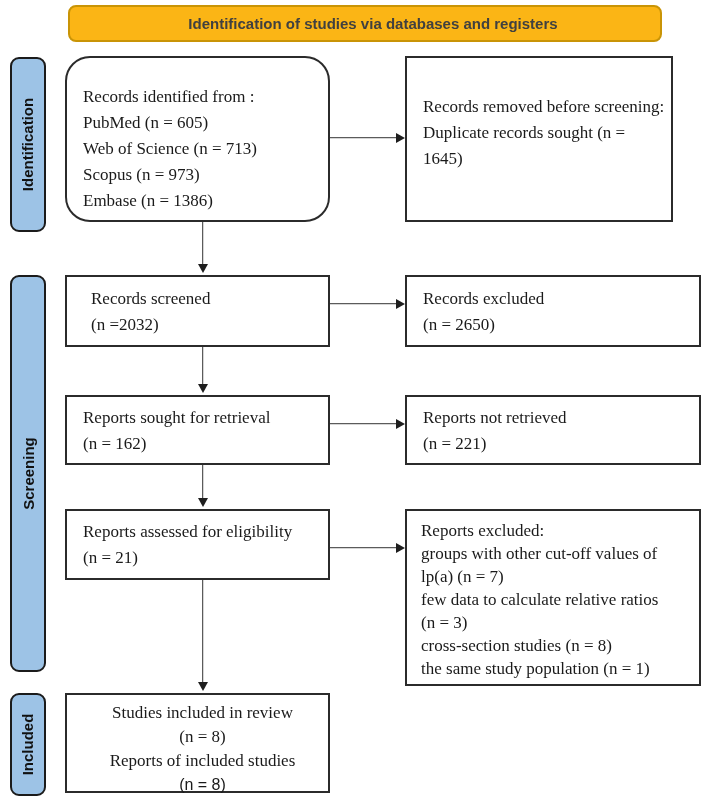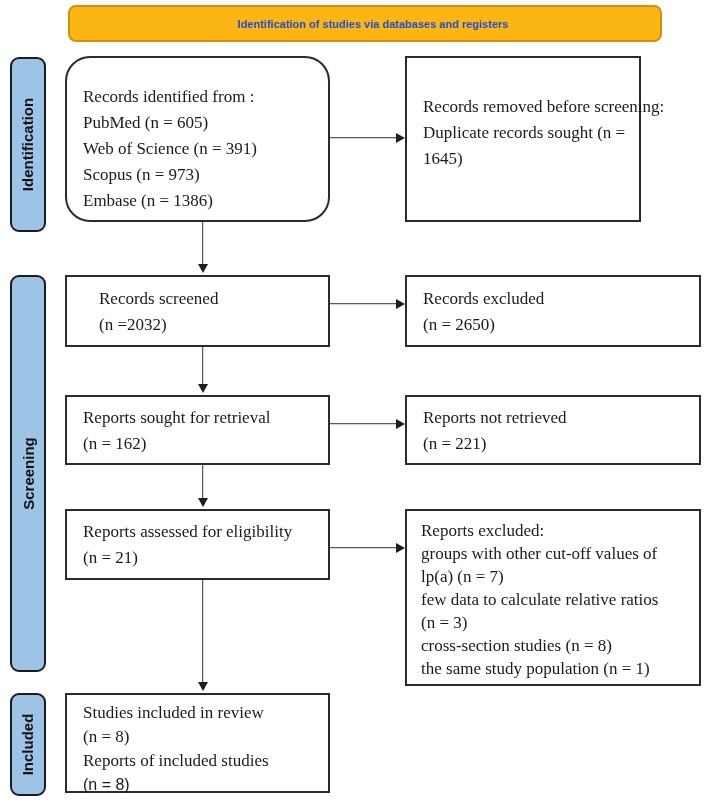--- a/index.html
+++ b/index.html
@@ -12,21 +12,21 @@
     overflow:hidden;
   }
   .banner {
     position:absolute; left:68px; top:5px; width:594px; height:37px;
     background:#FBB515; border:2px solid #C99406; border-radius:8px;
     display:flex; align-items:center; justify-content:center;
     box-sizing:border-box;
   }
   .banner span {
     font-family:"Liberation Sans", sans-serif;
-    font-weight:bold; font-size:11px; color:#1d4ed8;margin-left:16px;
+    font-weight:bold; font-size:15px; color:#404040;margin-left:16px;
   }
   .stage {
     position:absolute; left:10px; width:36px;
     background:#9DC3E6; border:2px solid #1b1b1b; border-radius:9px;
     display:flex; align-items:center; justify-content:center;
     box-sizing:border-box;
   }
   .stage span {
     transform:rotate(-90deg); white-space:nowrap;
     font-family:"Liberation Sans", sans-serif;
@@ -38,29 +38,29 @@
 
   .fbox {
     position:absolute; background:#ffffff;
     border:2px solid #2b2b2b; box-sizing:border-box;
   }
   .fbox .line { font-size:17px; line-height:26px; white-space:nowrap; }
   .fbox .line.sans { font-family:"Liberation Sans", sans-serif; font-size:16px; }
   .tight .line { font-size:17px; line-height:23px; }
 
   .b-records-identified { left:65px; top:56px;  width:265px; height:166px; padding:26px 6px 0 16px;border-radius:25px; }
-  .b-records-removed    { left:405px; top:56px; width:236px; height:166px; padding:36px 6px 0 16px; }
-  .b-records-screened   { left:65px; top:275px; width:265px; height:72px;  padding:9px 6px 0 32px; }
+  .b-records-removed    { left:405px; top:56px; width:268px; height:166px; padding:36px 6px 0 16px; }
+  .b-records-screened   { left:65px; top:275px; width:265px; height:72px;  padding:9px 6px 0 24px; }
   .b-records-excluded   { left:405px; top:275px; width:296px; height:72px; padding:9px 6px 0 16px; }
   .b-reports-sought     { left:65px; top:395px; width:265px; height:70px;  padding:8px 6px 0 16px; }
   .b-reports-notret     { left:405px; top:395px; width:296px; height:70px; padding:8px 10px 0 16px; }
   .b-reports-assessed   { left:65px; top:509px; width:265px; height:71px;  padding:8px 6px 0 16px; }
   .b-reports-excluded   { left:405px; top:509px; width:296px; height:177px; padding:8px 4px 0 14px; }
   .b-studies-included   { left:65px; top:693px; width:265px; height:100px; padding:6px 6px 0 16px; }
-  .b-studies-included .line { line-height:24px; }
+  .b-studies-included .line { line-height:24px;text-align:center; }
 
   
   .varrow { position:absolute; width:13px; }
   .varrow .shaft { position:absolute; left:50%; transform:translateX(-50%); top:0; bottom:8px; width:1.6px; background:#333; }
   .varrow .head  { position:absolute; bottom:0; left:50%; transform:translateX(-50%); width:0; height:0;
                    border-left:5.5px solid transparent; border-right:5.5px solid transparent; border-top:9px solid #1e1e1e; }
   .varrow-1 { left:196px; top:222px; height:51px; }
   .varrow-2 { left:196px; top:347px; height:46px; }
   .varrow-3 { left:196px; top:465px; height:42px; }
   .varrow-4 { left:196px; top:580px; height:111px; }
@@ -89,21 +89,21 @@
   <div class="stage stage-screening">
     <span>Screening</span>
   </div>
   <div class="stage stage-included">
     <span>Included</span>
   </div>
 
   <div class="fbox b-records-identified">
     <div class="line">Records identified from :</div>
     <div class="line">PubMed (n = 605)</div>
-    <div class="line">Web of Science (n = 391)</div>
+    <div class="line">Web of Science (n = 713)</div>
     <div class="line">Scopus (n = 973)</div>
     <div class="line">Embase (n = 1386)</div>
   </div>
 
   <div class="fbox b-records-removed">
     <div class="line">Records removed before screening:</div>
     <div class="line">Duplicate records sought (n =</div>
     <div class="line">1645)</div>
   </div>
 

